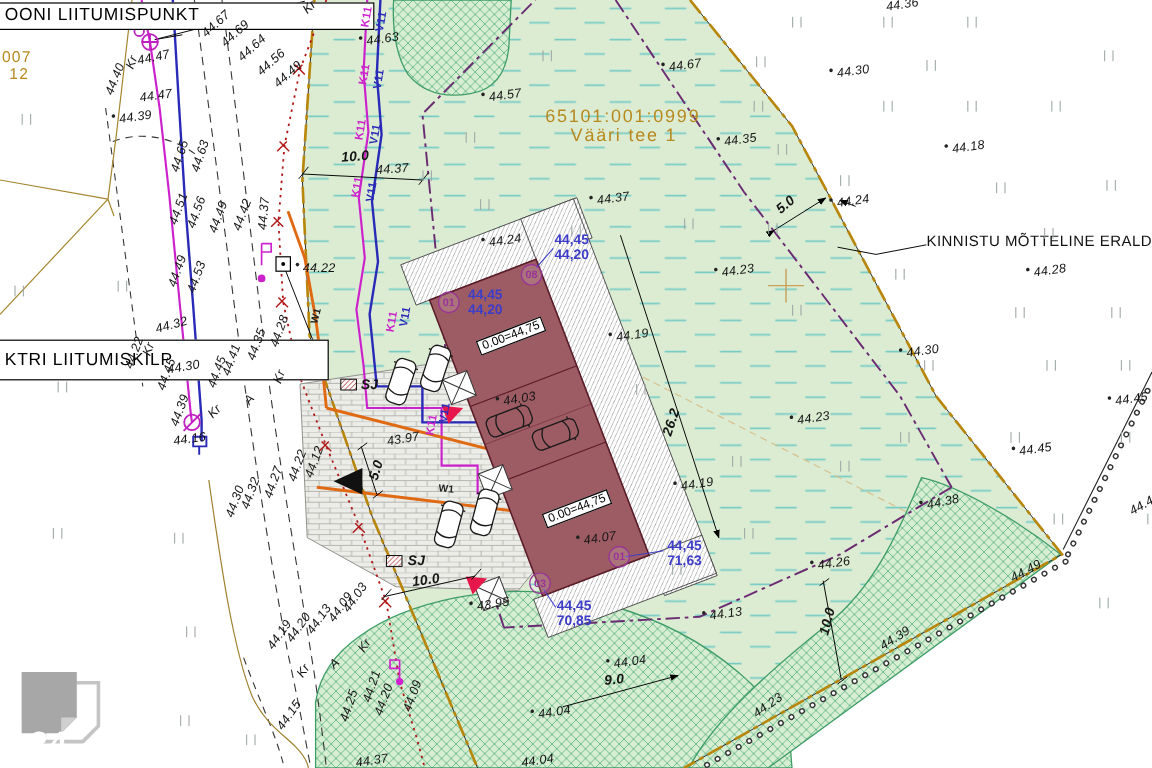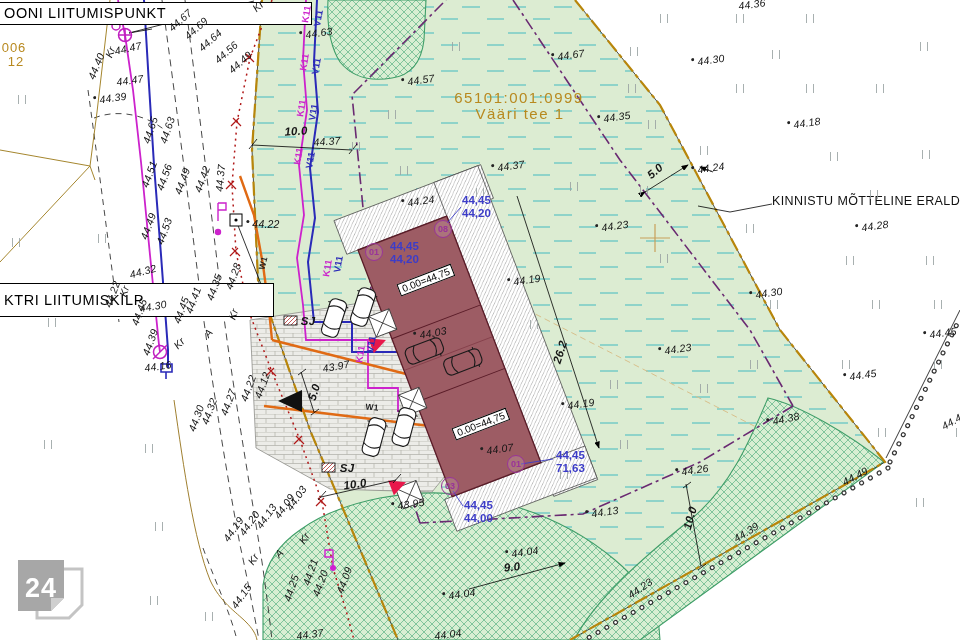--- a/index.html
+++ b/index.html
@@ -229,23 +229,23 @@
   </g>
 </svg>
 
 <div id="labels">
 
   <div class="callout" style="left:-4px;top:2px;min-width:300px;">OONI LIITUMISPUNKT</div>
   <div class="callout" style="left:-4px;top:283px;min-width:262px;padding-top:8px;padding-bottom:8px;">KTRI LIITUMISKILP</div>
   <span class="plaintxt" style="left:772px;top:201px;">KINNISTU MÕTTELINE ERALDUSJOO</span>
   <span class="parcel" style="left:519px;top:97px;">65101:001:0999</span>
   <span class="parcel" style="left:520px;top:113px;">Vääri tee 1</span>
-  <span class="lbl ref" style="left:14px;top:47px;transform:translate(-50%,-50%);">006</span>
+  <span class="lbl ref" style="left:14px;top:47px;transform:translate(-50%,-50%);">007</span>
   <span class="lbl ref" style="left:16px;top:61px;transform:translate(-50%,-50%);">12</span>
-  <span class="logo-num" style="left:41px;top:588px;">24</span>
+  <span class="logo-num" style="left:41px;top:620px;">24</span>
 <span class="lbl " style="left: 128px; top: 48px; transform: translate(-50%, -50%) rotate(-12deg);">44.47</span>
       <span class="lbl " style="left: 110px; top: 52px; transform: translate(-50%, -50%) rotate(-68deg);">Kr</span>
       <span class="lbl " style="left: 96px; top: 66px; transform: translate(-50%, -50%) rotate(-68deg);">44.40</span>
       <span class="lbl " style="left: 130px; top: 80px; transform: translate(-50%, -50%) rotate(-8deg);">44.47</span>
       <span class="lbl " style="left: 110px; top: 98px; transform: translate(-50%, -50%) rotate(-8deg);"><i class="pt"></i>44.39</span>
       <span class="lbl " style="left: 150px; top: 130px; transform: translate(-50%, -50%) rotate(-72deg);">44.65</span>
       <span class="lbl " style="left: 167px; top: 130px; transform: translate(-50%, -50%) rotate(-72deg);">44.63</span>
       <span class="lbl " style="left: 180px; top: 20px; transform: translate(-50%, -50%) rotate(-42deg);">44.67</span>
       <span class="lbl " style="left: 196px; top: 28px; transform: translate(-50%, -50%) rotate(-42deg);">44.69</span>
       <span class="lbl " style="left: 210px; top: 40px; transform: translate(-50%, -50%) rotate(-42deg);">44.64</span>
@@ -402,18 +402,18 @@
       <span class="bluelbl" style="left: 390px; top: 246px;">44,45</span>
       <span class="bluelbl" style="left: 390px; top: 259px;">44,20</span>
       <span class="cnum" style="left: 443px; top: 229px;">08</span>
       <span class="bluelbl" style="left: 462px; top: 200px;">44,45</span>
       <span class="bluelbl" style="left: 462px; top: 213px;">44,20</span>
       <span class="cnum" style="left: 516px; top: 464px;">01</span>
       <span class="bluelbl" style="left: 556px; top: 455px;">44,45</span>
       <span class="bluelbl" style="left: 556px; top: 468px;">71,63</span>
       <span class="cnum" style="left: 450px; top: 486px;">03</span>
       <span class="bluelbl" style="left: 464px; top: 505px;">44,45</span>
-      <span class="bluelbl" style="left: 464px; top: 518px;">44,00</span>
+      <span class="bluelbl" style="left: 464px; top: 518px;">70,85</span>
       <span class="floor" style="left: 426px; top: 280px; transform: translate(-50%, -50%) rotate(-21deg);">0.00=44,75</span>
       <span class="floor" style="left: 481px; top: 424px; transform: translate(-50%, -50%) rotate(-21deg);">0.00=44,75</span>
     </div>
 
 </div>
 
 </body></html>

